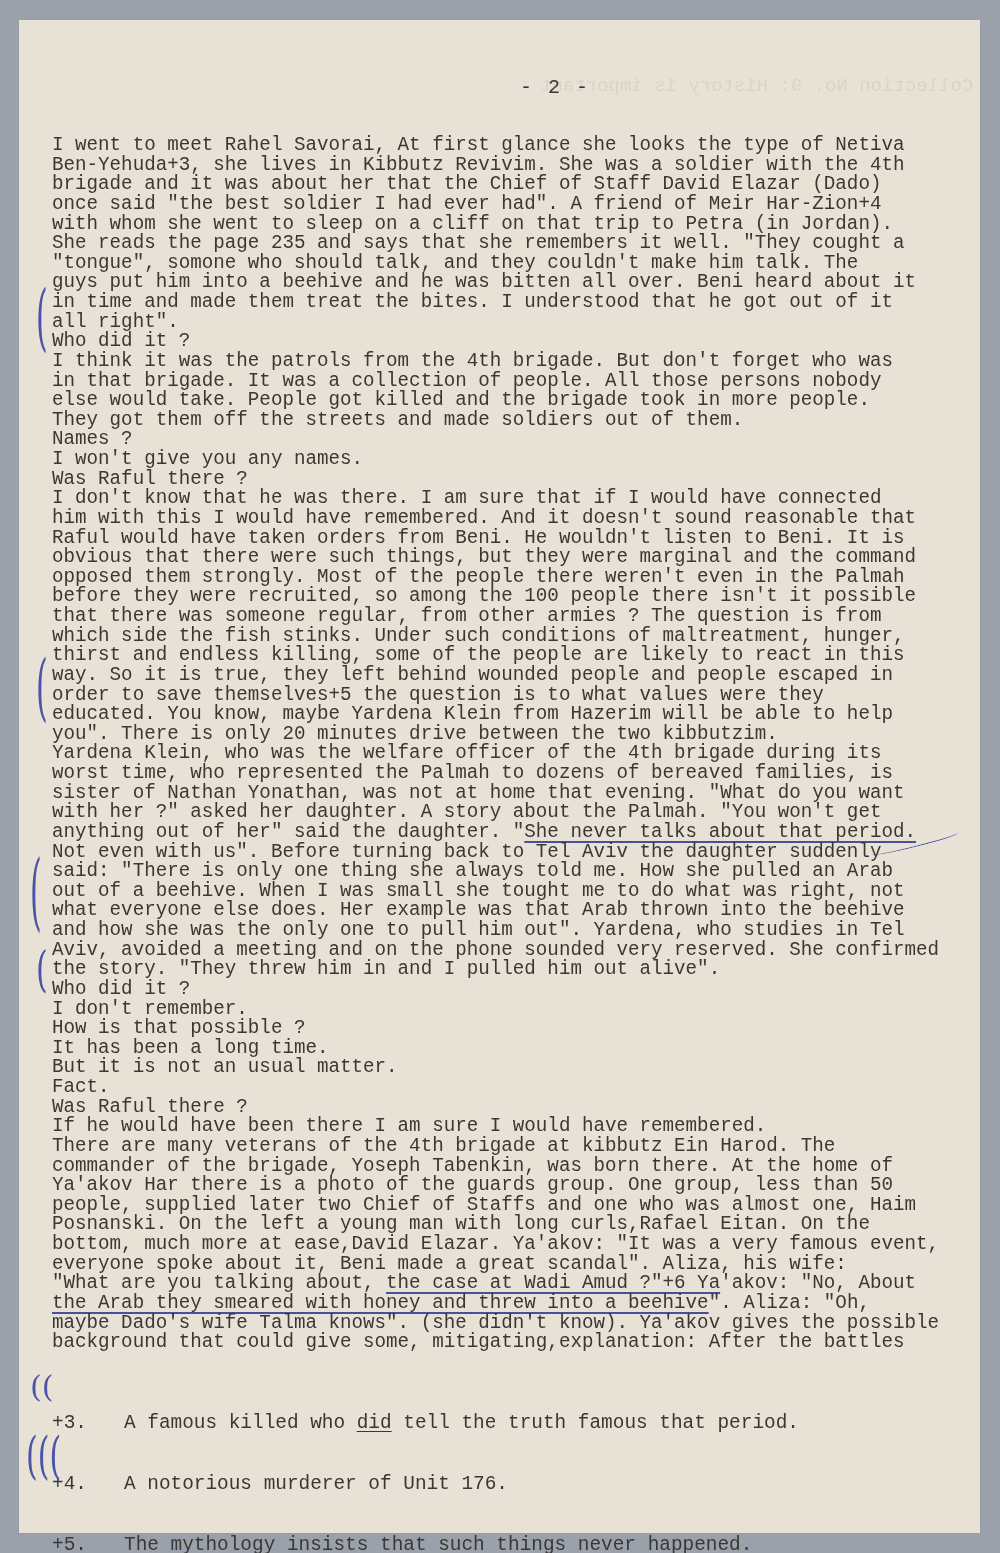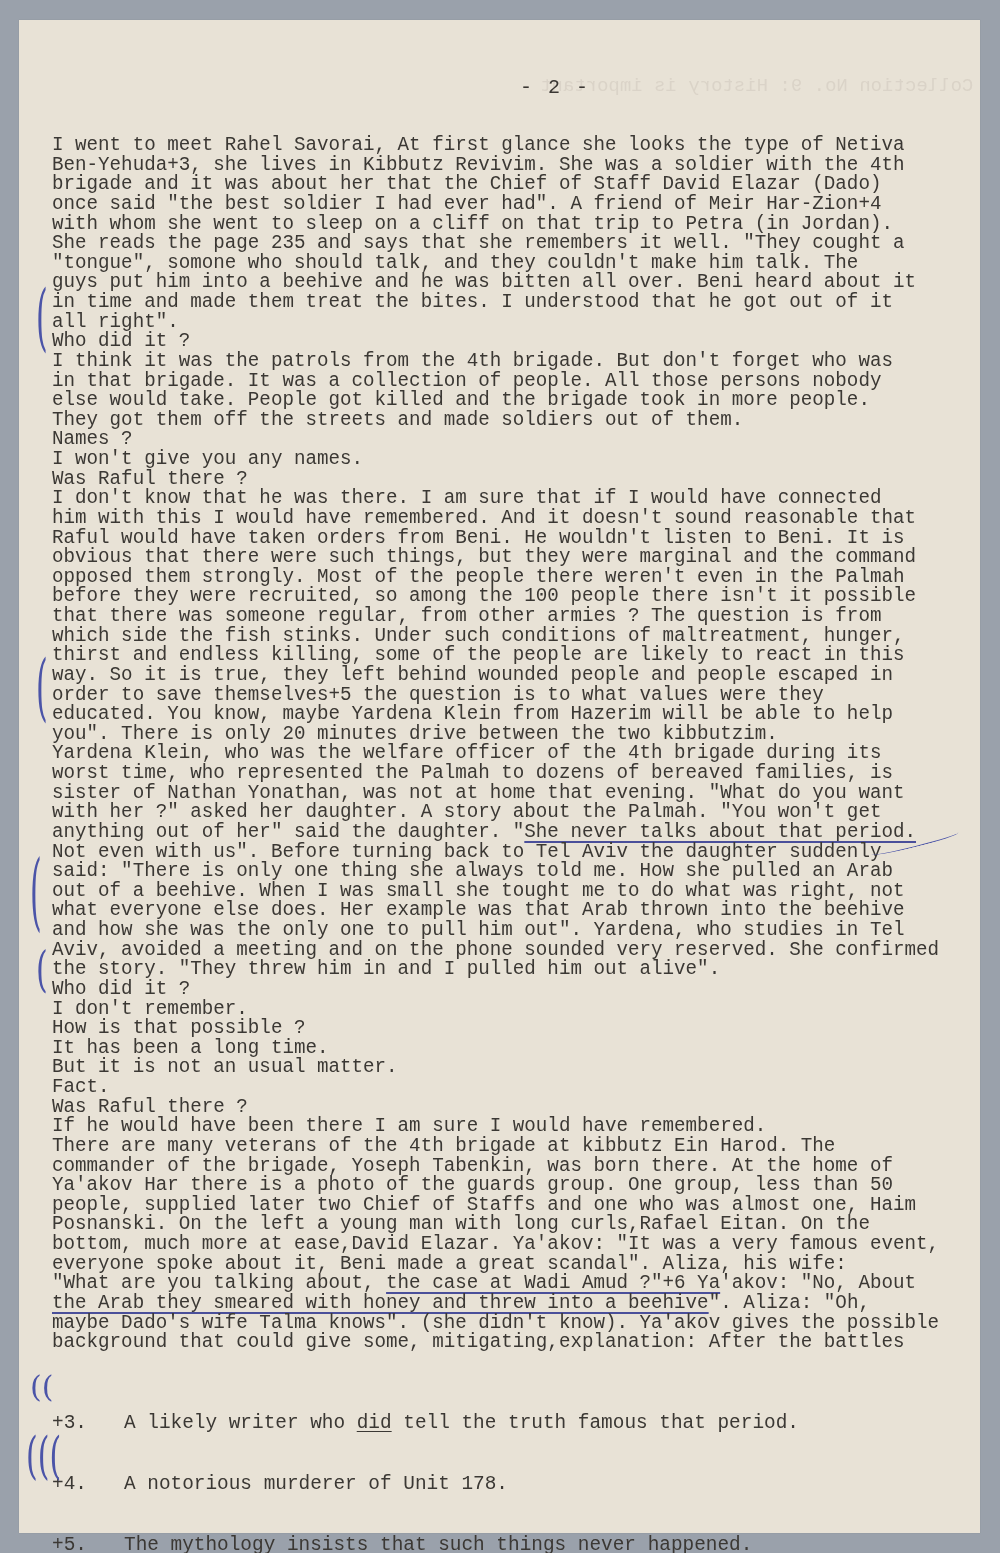--- a/index.html
+++ b/index.html
@@ -65,25 +65,25 @@
 
 <div class="bleed">Collection No. 9: History is important</div>
 
 <div class="page-num">- 2 -</div>
 
 <div class="body-text" id="body"><span class="line">I went to meet Rahel Savorai, At first glance she looks the type of Netiva</span><span class="line">Ben-Yehuda+3, she lives in Kibbutz Revivim. She was a soldier with the 4th</span><span class="line">brigade and it was about her that the Chief of Staff David Elazar (Dado)</span><span class="line">once said "the best soldier I had ever had". A friend of Meir Har-Zion+4</span><span class="line">with whom she went to sleep on a cliff on that trip to Petra (in Jordan).</span><span class="line">She reads the page 235 and says that she remembers it well. "They cought a</span><span class="line">"tongue", somone who should talk, and they couldn't make him talk. The</span><span class="line">guys put him into a beehive and he was bitten all over. Beni heard about it</span><span class="line">in time and made them treat the bites. I understood that he got out of it</span><span class="line">all right".</span><span class="line">Who did it ?</span><span class="line">I think it was the patrols from the 4th brigade. But don't forget who was</span><span class="line">in that brigade. It was a collection of people. All those persons nobody</span><span class="line">else would take. People got killed and the brigade took in more people.</span><span class="line">They got them off the streets and made soldiers out of them.</span><span class="line">Names ?</span><span class="line">I won't give you any names.</span><span class="line">Was Raful there ?</span><span class="line">I don't know that he was there. I am sure that if I would have connected</span><span class="line">him with this I would have remembered. And it doesn't sound reasonable that</span><span class="line">Raful would have taken orders from Beni. He wouldn't listen to Beni. It is</span><span class="line">obvious that there were such things, but they were marginal and the command</span><span class="line">opposed them strongly. Most of the people there weren't even in the Palmah</span><span class="line">before they were recruited, so among the 100 people there isn't it possible</span><span class="line">that there was someone regular, from other armies ? The question is from</span><span class="line">which side the fish stinks. Under such conditions of maltreatment, hunger,</span><span class="line">thirst and endless killing, some of the people are likely to react in this</span><span class="line">way. So it is true, they left behind wounded people and people escaped in</span><span class="line">order to save themselves+5 the question is to what values were they</span><span class="line">educated. You know, maybe Yardena Klein from Hazerim will be able to help</span><span class="line">you". There is only 20 minutes drive between the two kibbutzim.</span><span class="line">Yardena Klein, who was the welfare officer of the 4th brigade during its</span><span class="line">worst time, who represented the Palmah to dozens of bereaved families, is</span><span class="line">sister of Nathan Yonathan, was not at home that evening. "What do you want</span><span class="line">with her ?" asked her daughter. A story about the Palmah. "You won't get</span><span class="line">anything out of her" said the daughter. "<span class="u-pen">She never talks about that period.</span></span><span class="line">Not even with us". Before turning back to Tel Aviv the daughter suddenly</span><span class="line">said: "There is only one thing she always told me. How she pulled an Arab</span><span class="line">out of a beehive. When I was small she tought me to do what was right, not</span><span class="line">what everyone else does. Her example was that Arab thrown into the beehive</span><span class="line">and how she was the only one to pull him out". Yardena, who studies in Tel</span><span class="line">Aviv, avoided a meeting and on the phone sounded very reserved. She confirmed</span><span class="line">the story. "They threw him in and I pulled him out alive".</span><span class="line">Who did it ?</span><span class="line">I don't remember.</span><span class="line">How is that possible ?</span><span class="line">It has been a long time.</span><span class="line">But it is not an usual matter.</span><span class="line">Fact.</span><span class="line">Was Raful there ?</span><span class="line">If he would have been there I am sure I would have remembered.</span><span class="line">There are many veterans of the 4th brigade at kibbutz Ein Harod. The</span><span class="line">commander of the brigade, Yoseph Tabenkin, was born there. At the home of</span><span class="line">Ya'akov Har there is a photo of the guards group. One group, less than 50</span><span class="line">people, supplied later two Chief of Staffs and one who was almost one, Haim</span><span class="line">Posnanski. On the left a young man with long curls,Rafael Eitan. On the</span><span class="line">bottom, much more at ease,David Elazar. Ya'akov: "It was a very famous event,</span><span class="line">everyone spoke about it, Beni made a great scandal". Aliza, his wife:</span><span class="line">"What are you talking about, <span class="u-pen">the case at Wadi Amud ?"+6 Ya</span><span>'akov: "No, About</span></span><span class="line"><span class="u-pen">the Arab they smeared with honey and threw into a beehive</span><span>". Aliza: "Oh,</span></span><span class="line">maybe Dado's wife Talma knows". (she didn't know). Ya'akov gives the possible</span><span class="line">background that could give some, mitigating,explanation: After the battles</span></div>
 
 <div class="foot">
   <div class="foot-row">
     <span class="foot-num">+3.</span>
-    <span><span>A likely writer who </span><span class="u-type">did</span><span> tell the truth famous that period.</span></span>
+    <span><span>A famous killed who </span><span class="u-type">did</span><span> tell the truth famous that period.</span></span>
   </div>
   <div class="foot-row">
     <span class="foot-num">+4.</span>
-    <span>A notorious murderer of Unit 178.</span>
+    <span>A notorious murderer of Unit 176.</span>
   </div>
   <div class="foot-row">
     <span class="foot-num">+5.</span>
     <span>The mythology insists that such things never happened.</span>
   </div>
   
   
 </div>
 
 <div class="pen" style="left:36px; top:282px;">(</div>

